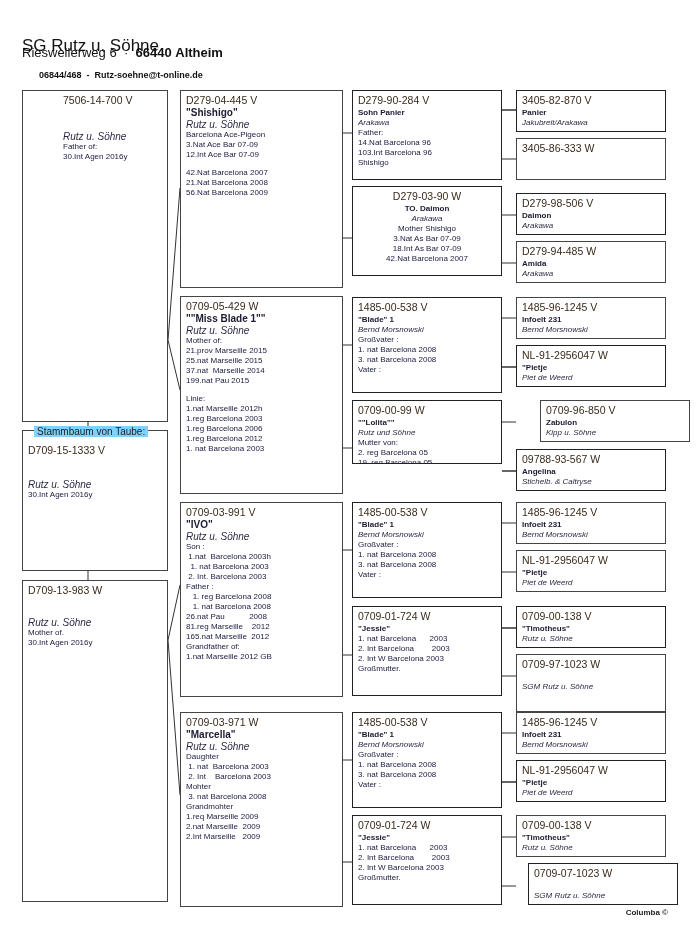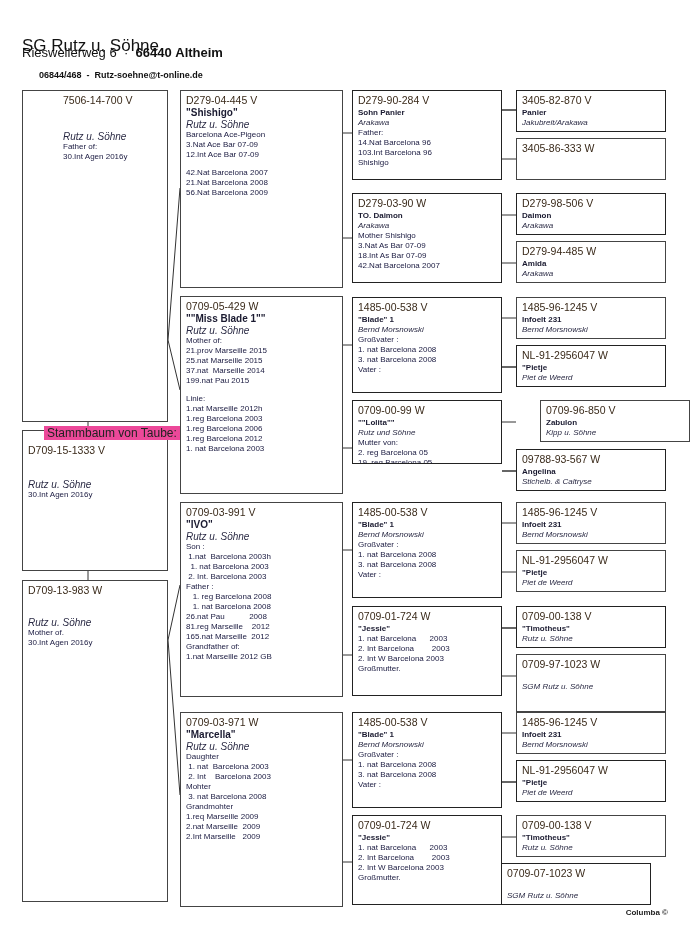--- a/index.html
+++ b/index.html
@@ -13,21 +13,21 @@
   .box { position:absolute; border:1px solid #444; background:#fff; box-sizing:border-box;
          padding:4px 5px; font-size:8px; line-height:10px; overflow:hidden; }
   .box.thick { border:1.5px solid #222; }
   .ring { font-size:10.5px; color:#3a2a1a; margin-bottom:3px; }
   .name { font-weight:bold; font-size:10px; color:#1a1a30; margin-bottom:2px; }
   .name.sm { font-size:8px; margin-bottom:0; }
   .breeder { font-style:italic; font-size:10px; color:#2a2a44; margin-top:2px; }
   .breeder.sm { font-size:8px; margin-top:0; }
   .line { color:#1a1a40; white-space:pre; }
   .gap { height:8px; }
-  .legend { position:absolute; left:44px; top:426px; background:#ec4899; font-size:12px; padding:0 3px; color:#222; }
+  .legend { position:absolute; left:34px; top:426px; background:#7dd3fc; font-size:10px; padding:0 3px; color:#222; }
   .footer { position:absolute; right:32px; top:908px; font-size:8px; color:#222; font-weight:bold; }
   svg.lines { position:absolute; left:0; top:0; }
 </style>
 </head>
 <body>
 
 <div class="hdr hdr-title">SG Rutz u. Söhne</div>
 <div class="hdr hdr-addr">
   <span>Riesweilerweg 6</span>
   &nbsp;<span>·</span>&nbsp;
@@ -168,21 +168,21 @@
 <div id="gen3">
     <div class="box thick" style="left: 352px; top: 90px; width: 150px; height: 90px;">
       <div class="ring">D279-90-284 V</div>
       <div class="name sm">Sohn Panier</div>
       <div class="breeder sm">Arakawa</div>
       <div class="line">Father:</div>
       <div class="line">14.Nat Barcelona 96</div>
       <div class="line">103.Int Barcelona 96</div>
       <div class="line">Shishigo</div>
     </div>
-    <div class="box thick" style="left: 352px; top: 193px; width: 150px; height: 90px;">
+    <div class="box thick" style="left: 352px; top: 186px; width: 150px; height: 90px; text-align: center;">
       <div class="ring">D279-03-90 W</div>
       <div class="name sm">TO. Daimon</div>
       <div class="breeder sm">Arakawa</div>
       <div class="line">Mother Shishigo</div>
       <div class="line">3.Nat As Bar 07-09</div>
       <div class="line">18.Int As Bar 07-09</div>
       <div class="line">42.Nat Barcelona 2007</div>
     </div>
     <div class="box thick" style="left: 352px; top: 297px; width: 150px; height: 96px;">
       <div class="ring">1485-00-538 V</div>
@@ -306,20 +306,20 @@
     <div class="box thick" style="left: 516px; top: 760px; width: 150px; height: 42px;">
       <div class="ring">NL-91-2956047 W</div>
       <div class="name sm">"Pietje</div>
       <div class="breeder sm">Piet de Weerd</div>
     </div>
     <div class="box" style="left: 516px; top: 815px; width: 150px; height: 42px;">
       <div class="ring">0709-00-138 V</div>
       <div class="name sm">"Timotheus"</div>
       <div class="breeder sm">Rutz u. Söhne</div>
     </div>
-    <div class="box thick" style="left: 501px; top: 863px; width: 150px; height: 42px;">
+    <div class="box thick" style="left: 528px; top: 863px; width: 150px; height: 42px;">
       <div class="ring">0709-07-1023 W</div>
       <div style="height: 10px;"></div>
       <div class="breeder sm">SGM Rutz u. Söhne</div>
     </div>
   </div>
 
 <div class="footer">Columba ©</div>
 
 </body></html>

